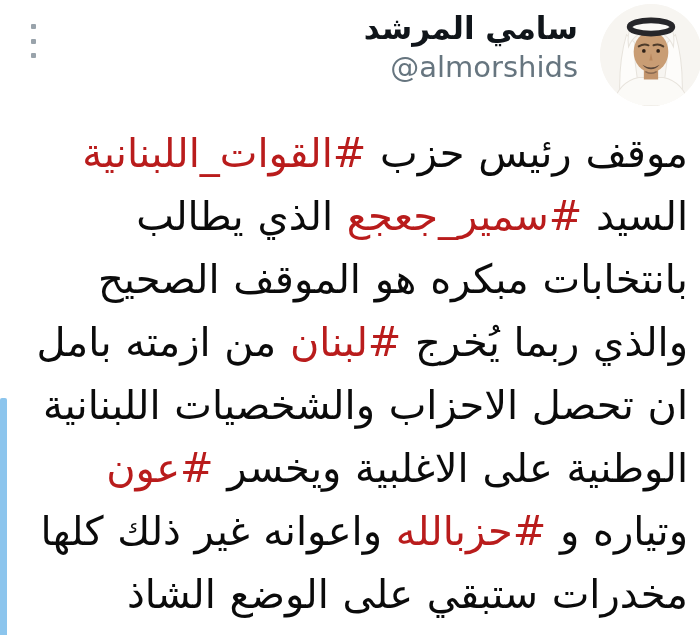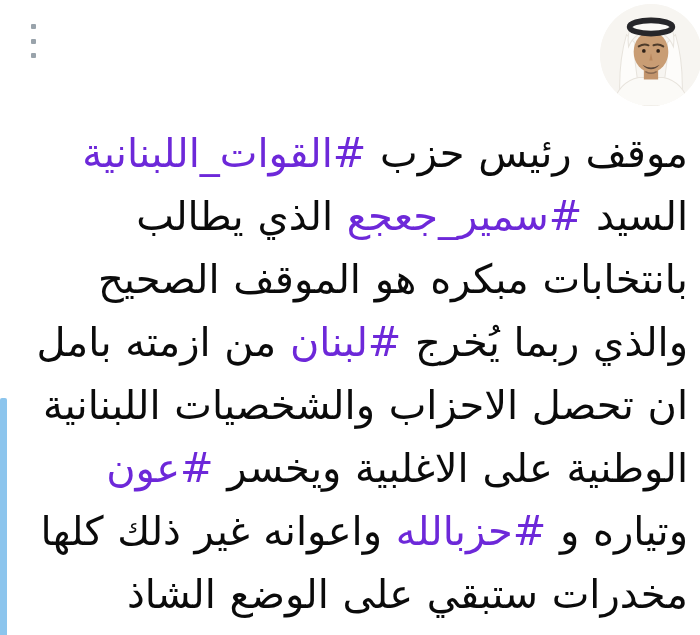--- a/index.html
+++ b/index.html
@@ -76,21 +76,21 @@
   .tweet-body {
     direction: rtl;
     text-align: right;
     padding: 8px 12px 0 30px;
     font-size: 40px;
     line-height: 63px;
     color: #0b0b0b;
     word-spacing: 1px;
   }
   .tweet-body .hashtag {
-    color: #6d28d9;
+    color: #b91c1c;
     cursor: pointer;
   }
 
   
   .scrollbar-thumb {
     position: absolute;
     left: 0;
     top: 398px;
     width: 7px;
     height: 237px;
@@ -104,20 +104,24 @@
 <div class="screen">
 
   <div class="tweet-header">
 
     <div class="kebab">
       <i></i>
       <i></i>
       <i></i>
     </div>
 
+    <div class="header-text">
+      <div class="display-name">سامي المرشد</div>
+      <div class="user-handle">@almorshids</div>
+    </div>
 
     <div class="avatar">
       <svg viewBox="0 0 100 100">
         <circle cx="50" cy="50" r="50" fill="#f7f5f1"></circle>
 
         <path d="M26 30 Q17 60 20 100 L44 100 Q33 70 34 38 Z" fill="#fdfcfa" stroke="#e7e3dc" stroke-width="1"></path>
         <path d="M74 30 Q83 60 80 100 L56 100 Q67 70 66 38 Z" fill="#fdfcfa" stroke="#e7e3dc" stroke-width="1"></path>
 
         <path d="M12 100 Q18 76 38 72 L62 72 Q82 76 88 100 Z" fill="#fbfaf7" stroke="#e7e3dc" stroke-width="1"></path>
 

